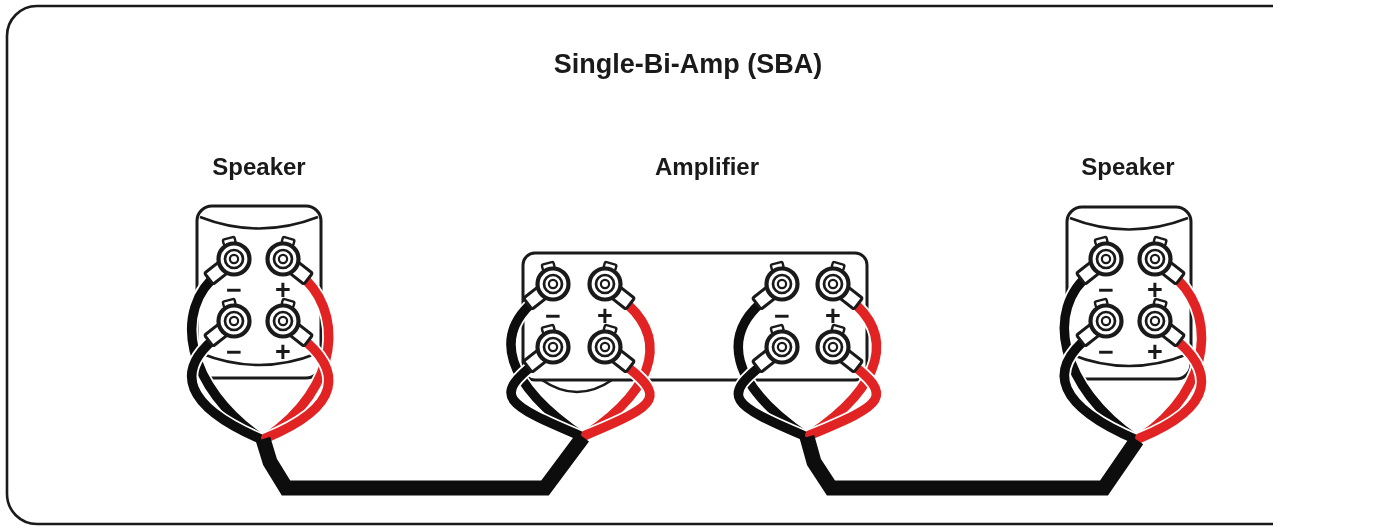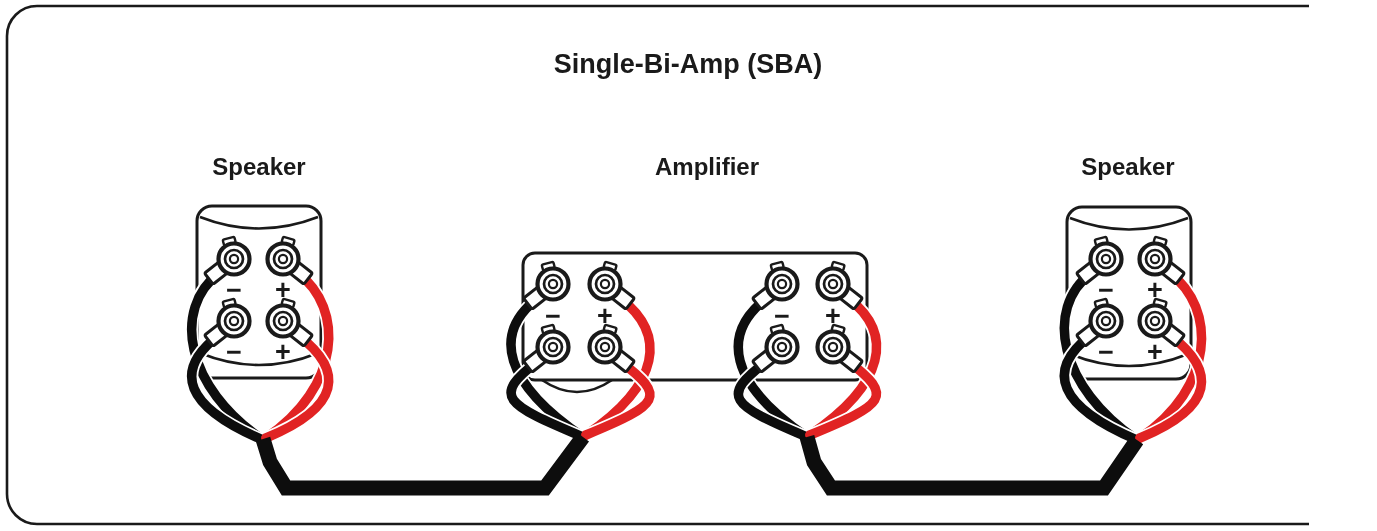--- a/index.html
+++ b/index.html
@@ -2,21 +2,20 @@
 <html style="--outline: #1a1a1a; --bg: #ffffff;"><head>
 <meta charset="utf-8">
 <style>
   html,body{margin:0;padding:0;background:#fff;}
   .frame{
     position:relative;
     width:1273px;height:531px;
     background:var(--bg,#fff);
     font-family:"Liberation Sans",sans-serif;
     overflow:hidden;
-    padding-left:36px;
   }
   svg{position:absolute;left:0;top:0;}
   .border-rect{fill:none;stroke:var(--outline,#1a1a1a);stroke-width:2.6;}
   .box{fill:#ffffff;stroke:var(--outline,#1a1a1a);stroke-width:3;}
   .arc{fill:none;stroke:var(--outline,#1a1a1a);stroke-width:2.6;}
   .lbl{font-family:"Liberation Sans",sans-serif;font-weight:bold;font-size:24px;
        fill:var(--outline,#1a1a1a);text-anchor:middle;}
   .title-lbl{font-size:27px;}
   .sign{font-family:"Liberation Sans",sans-serif;font-weight:bold;font-size:27px;
         fill:var(--outline,#1a1a1a);text-anchor:middle;}

